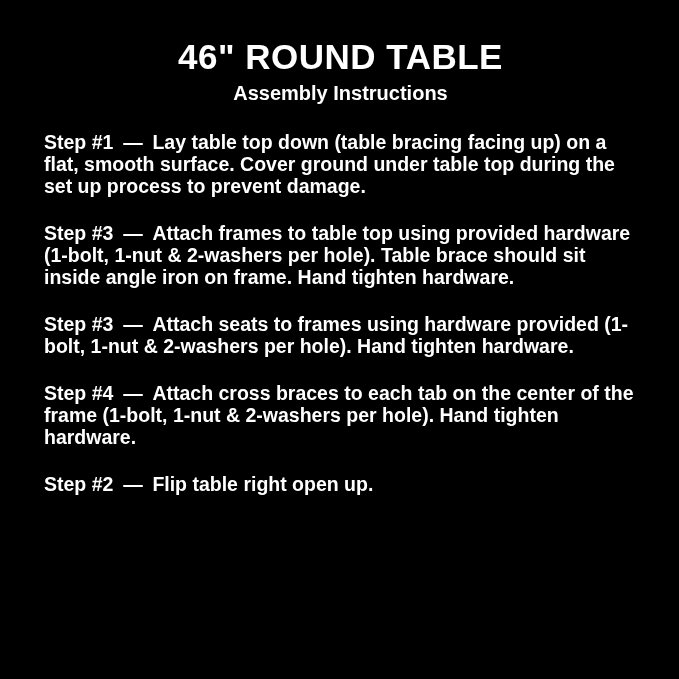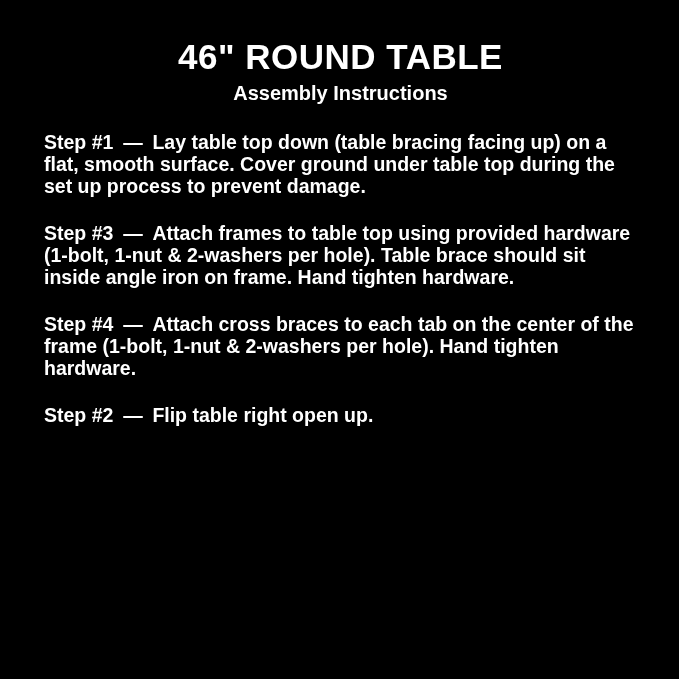--- a/index.html
+++ b/index.html
@@ -59,20 +59,21 @@
     <h1 class="title">46" ROUND TABLE</h1>
     <h2 class="subtitle">Assembly Instructions</h2>
   </div>
 
   <div class="steps">
 
     <p class="step"><span class="step-label">Step #1</span><span class="dash">—</span><span class="step-text">Lay table top down (table bracing facing up) on a flat, smooth surface. Cover ground under table top during the set up process to prevent damage.</span></p>
 
     <p class="step"><span class="step-label">Step #3</span><span class="dash">—</span><span class="step-text">Attach frames to table top using provided hardware (1-bolt, 1-nut &amp; 2-washers per hole). Table brace should sit inside angle iron on frame. Hand tighten hardware.</span></p>
 
+    <p class="step"><span class="step-label">Step #3</span><span class="dash">—</span><span class="step-text">Attach seats to frames using hardware provided (1-bolt, 1-nut &amp; 2-washers per hole). Hand tighten hardware.</span></p>
 
     <p class="step"><span class="step-label">Step #4</span><span class="dash">—</span><span class="step-text">Attach cross braces to each tab on the center of the frame (1-bolt, 1-nut &amp; 2-washers per hole). Hand tighten hardware.</span></p>
 
     <p class="step"><span class="step-label">Step #2</span><span class="dash">—</span><span class="step-text">Flip table right open up.</span></p>
 
 
   </div>
 
 </div>
 

